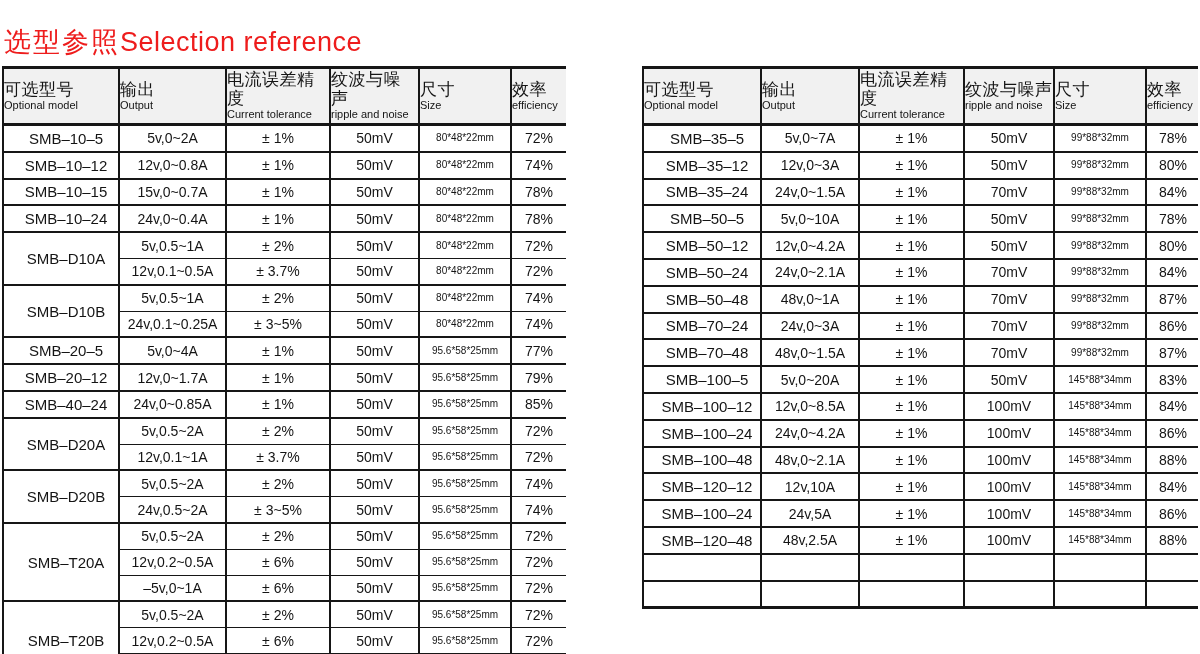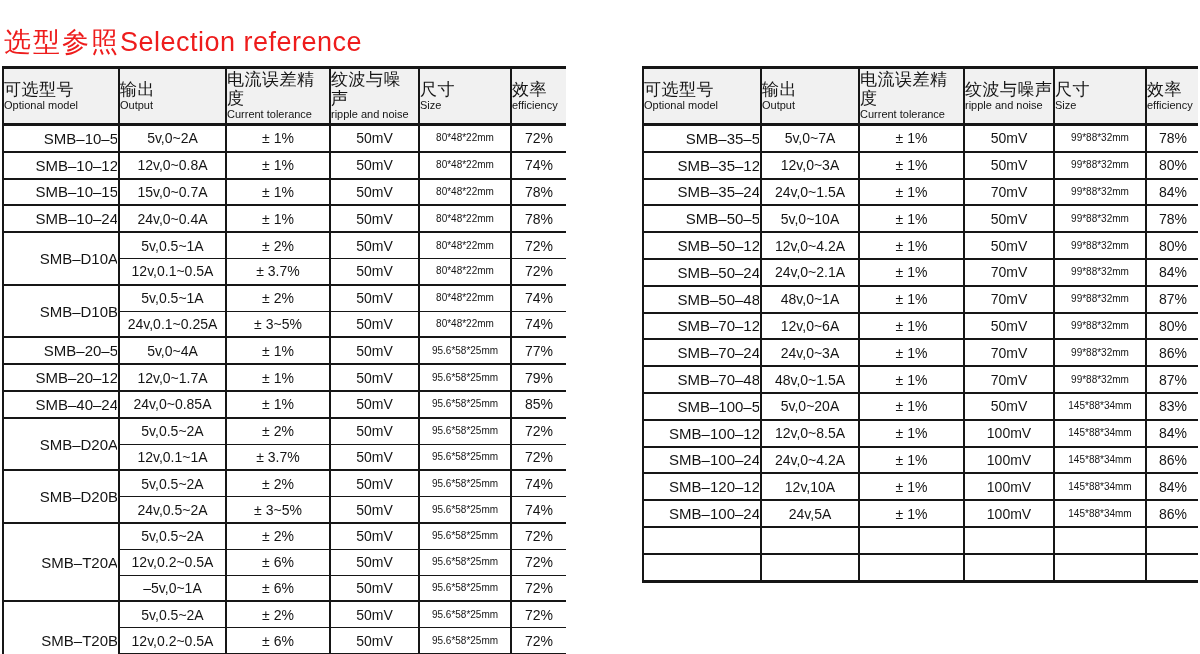--- a/index.html
+++ b/index.html
@@ -26,21 +26,21 @@
   }
   .spec-table th .zh { display:block; font-size:17px; line-height:19px; letter-spacing:0.5px; }
   .spec-table th .en { display:block; font-size:11px; line-height:13px; }
 
   .spec-table td {
     border-left:2px solid #161616; border-right:2px solid #161616; border-top:2px solid #161616;
     height:24.8px; padding:0; text-align:center; font-size:14px; line-height:1;
     vertical-align:middle; overflow:hidden; white-space:nowrap;
   }
   .spec-table tr.sub-row td { border-top-width:1px;text-align:center; }
-  .spec-table td.model { text-align:right; padding-left:10px; font-size:15px;border-radius:10px; }
+  .spec-table td.model { text-align:center; padding-left:10px; font-size:15px;border-radius:10px; }
   .spec-table td.cell-size { font-size:10px;border-radius:7px; }
 </style>
 </head>
 <body>
 
 <div class="page">
 
   <div class="title" style="color: rgb(238, 28, 28);"><span class="title-zh">选型参照</span><span class="title-en">Selection reference</span></div>
 
   <table class="spec-table left">
@@ -332,28 +332,20 @@
         </tr>
         <tr class="group-start">
           <td class="model" rowspan="1">SMB–50–48</td>
           <td class="cell-output">48v,0~1A</td>
           <td class="cell-tolerance">± 1%</td>
           <td class="cell-ripple">70mV</td>
           <td class="cell-size">99*88*32mm</td>
           <td class="cell-efficiency">87%</td>
         </tr>
         <tr class="group-start">
-          <td class="model" rowspan="1">SMB–70–12</td>
-          <td class="cell-output">12v,0~6A</td>
-          <td class="cell-tolerance">± 1%</td>
-          <td class="cell-ripple">50mV</td>
-          <td class="cell-size">99*88*32mm</td>
-          <td class="cell-efficiency">80%</td>
-        </tr>
-        <tr class="group-start">
           <td class="model" rowspan="1">SMB–70–24</td>
           <td class="cell-output">24v,0~3A</td>
           <td class="cell-tolerance">± 1%</td>
           <td class="cell-ripple">70mV</td>
           <td class="cell-size">99*88*32mm</td>
           <td class="cell-efficiency">86%</td>
         </tr>
         <tr class="group-start">
           <td class="model" rowspan="1">SMB–70–48</td>
           <td class="cell-output">48v,0~1.5A</td>
@@ -380,34 +372,50 @@
         </tr>
         <tr class="group-start">
           <td class="model" rowspan="1">SMB–100–24</td>
           <td class="cell-output">24v,0~4.2A</td>
           <td class="cell-tolerance">± 1%</td>
           <td class="cell-ripple">100mV</td>
           <td class="cell-size">145*88*34mm</td>
           <td class="cell-efficiency">86%</td>
         </tr>
         <tr class="group-start">
+          <td class="model" rowspan="1">SMB–100–48</td>
+          <td class="cell-output">48v,0~2.1A</td>
+          <td class="cell-tolerance">± 1%</td>
+          <td class="cell-ripple">100mV</td>
+          <td class="cell-size">145*88*34mm</td>
+          <td class="cell-efficiency">88%</td>
+        </tr>
+        <tr class="group-start">
           <td class="model" rowspan="1">SMB–120–12</td>
           <td class="cell-output">12v,10A</td>
           <td class="cell-tolerance">± 1%</td>
           <td class="cell-ripple">100mV</td>
           <td class="cell-size">145*88*34mm</td>
           <td class="cell-efficiency">84%</td>
         </tr>
         <tr class="group-start">
           <td class="model" rowspan="1">SMB–100–24</td>
           <td class="cell-output">24v,5A</td>
           <td class="cell-tolerance">± 1%</td>
           <td class="cell-ripple">100mV</td>
           <td class="cell-size">145*88*34mm</td>
           <td class="cell-efficiency">86%</td>
+        </tr>
+        <tr class="group-start">
+          <td class="model" rowspan="1">SMB–120–48</td>
+          <td class="cell-output">48v,2.5A</td>
+          <td class="cell-tolerance">± 1%</td>
+          <td class="cell-ripple">100mV</td>
+          <td class="cell-size">145*88*34mm</td>
+          <td class="cell-efficiency">88%</td>
         </tr>
         <tr class="group-start">
           <td class="model"></td>
           <td class="cell-output"></td>
           <td class="cell-tolerance"></td>
           <td class="cell-ripple"></td>
           <td class="cell-size"></td>
           <td class="cell-efficiency"></td>
         </tr>
         <tr class="group-start">

